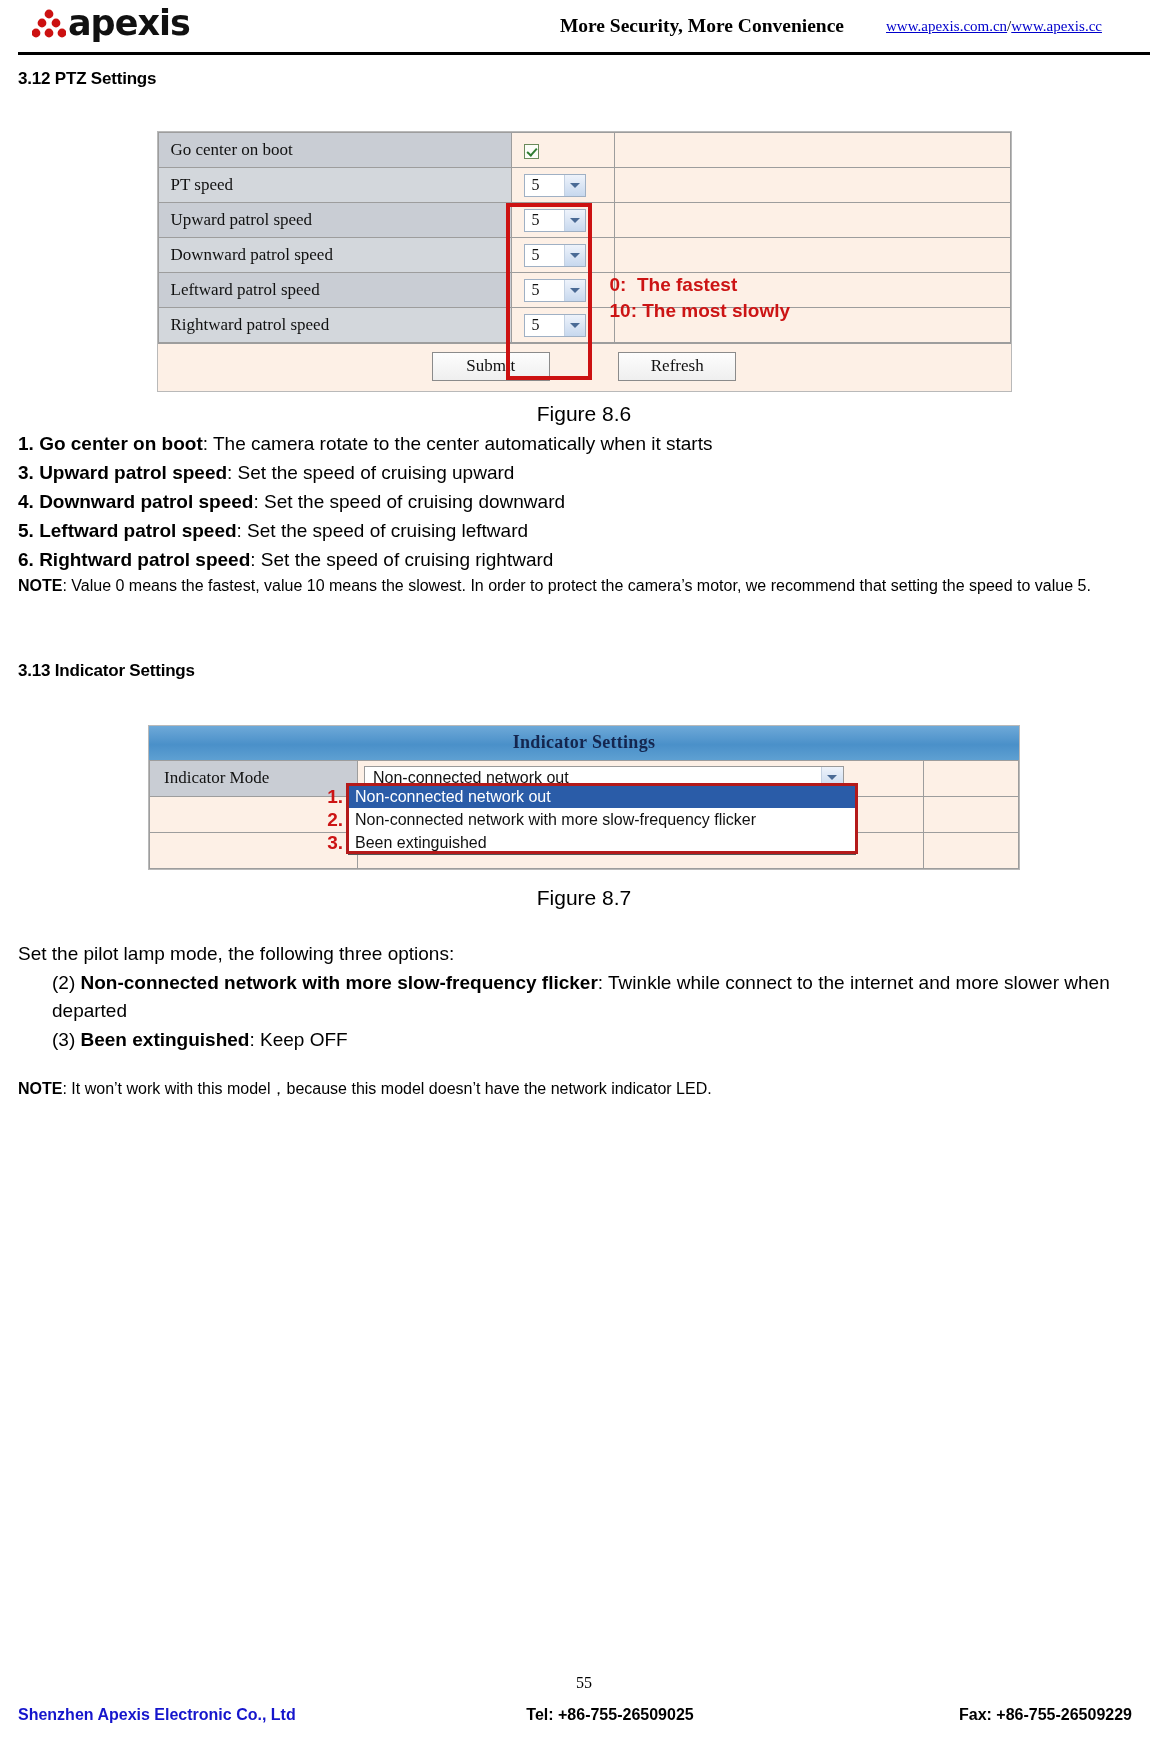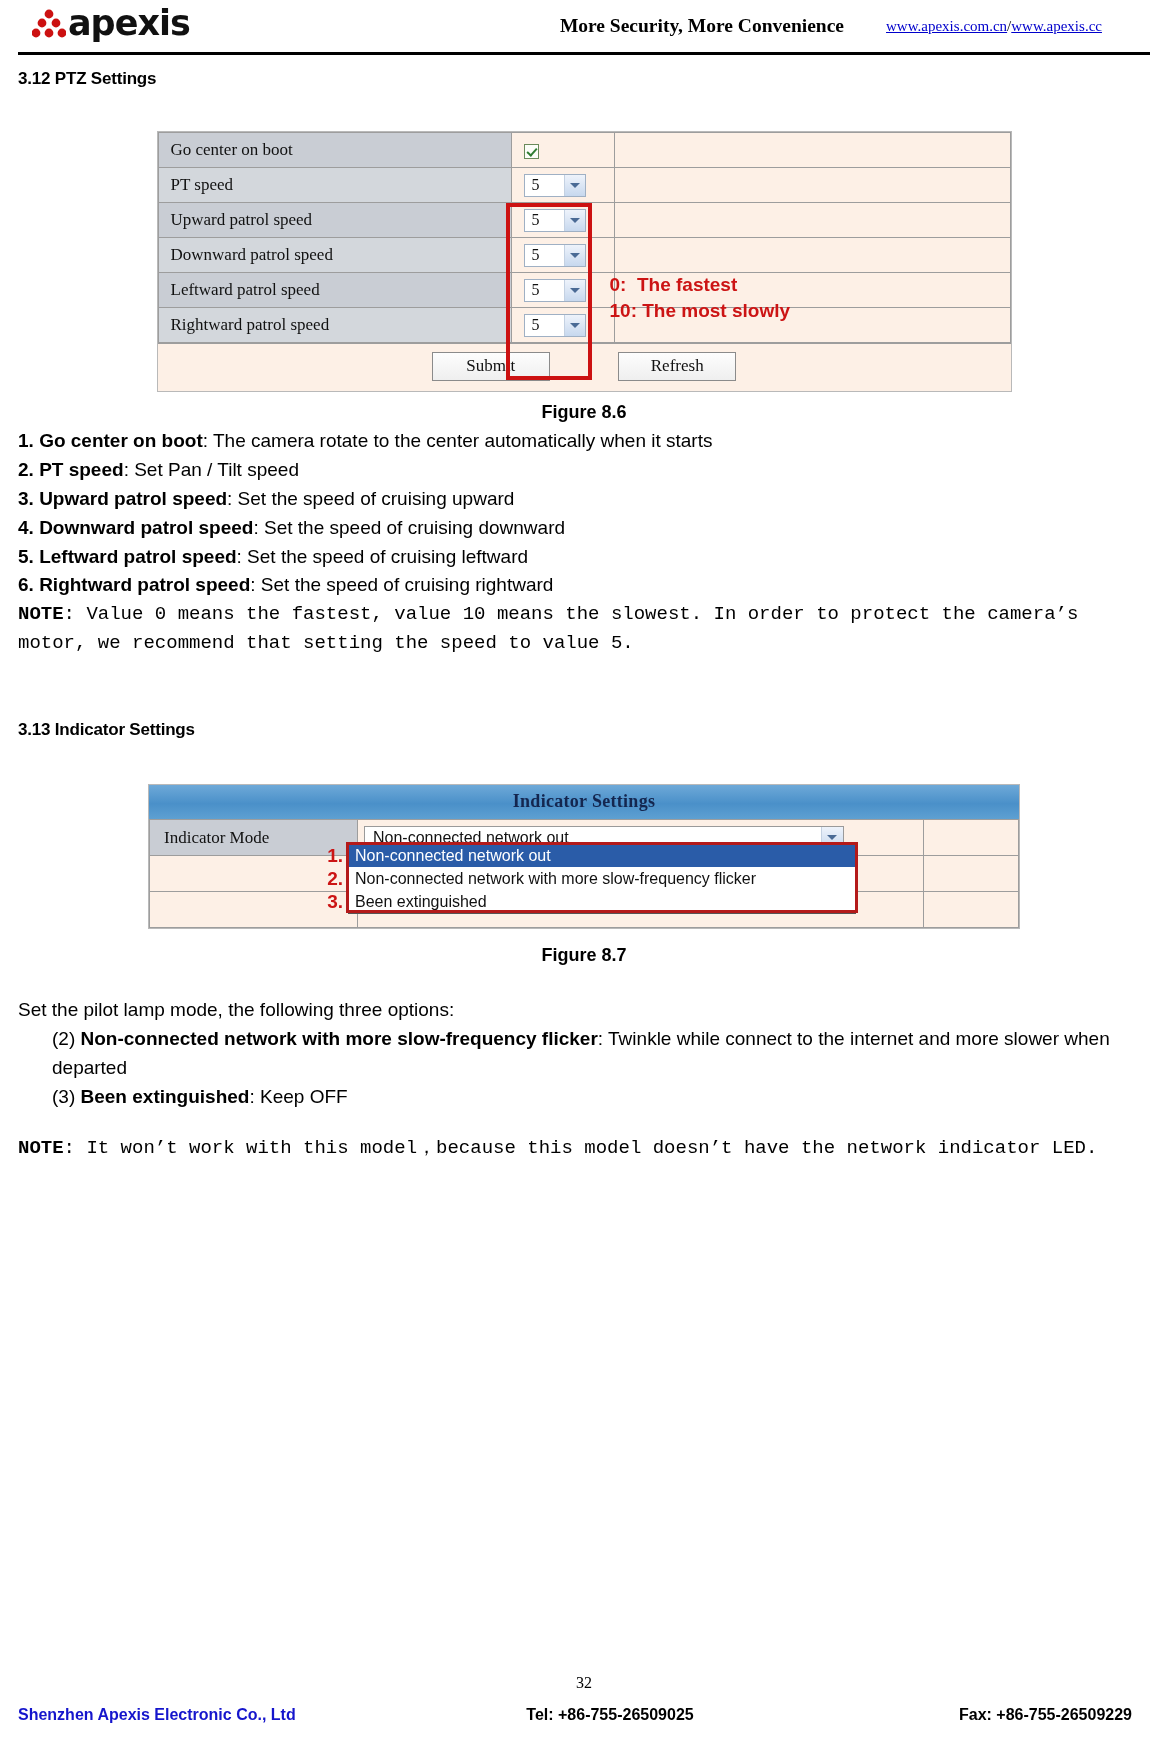--- a/index.html
+++ b/index.html
@@ -234,38 +234,37 @@
     background: linear-gradient(180deg, #fdfdfd 0%, #efefef 100%);
     font-family: "Liberation Serif", serif;
     font-size: 17px;
     color: #111;
     text-align: center;
   }
 
   .figcap {
     text-align: center;
     font-family: "Liberation Sans", sans-serif;
-    font-size: 18px;
+    font-size: 21px;
     margin: 10px 0 0 0;
-    font-weight: bold;
   }
 
   
   .body-list {
     margin: 4px 0 0 0;
     font-family: "Liberation Sans", sans-serif;
     font-size: 19px;
     line-height: 1.52;
   }
   .body-list p { margin: 0; }
   .body-list b { font-weight: bold; }
   p.note-para {
     margin: 0;
-    font-family: Liberation Mono, monospace;
-    font-size: 19px;
+    font-family: Liberation Sans, sans-serif;
+    font-size: 16px;
     line-height: 1.52;
   }
 
   
   .fig87-wrap {
     margin: 44px 0 0 0;
     display: flex;
     justify-content: center;
   }
   .ind-box {
@@ -495,21 +494,20 @@
       <div class="redbox-ptz"></div>
       <div class="speed-legend"><span>0:  The fastest</span>
 <span>10: The most slowly</span></div>
     </div>
   </div>
 
   <div class="figcap">Figure 8.6</div>
 
   <div class="body-list">
     <p><b><span>1.</span> <span>Go center on boot</span></b><span>: The camera rotate to the center automatically when it starts</span></p>
-    <p><b><span>2.</span> <span>PT speed</span></b><span>: Set Pan / Tilt speed</span></p>
     <p><b><span>3.</span> <span>Upward patrol speed</span></b><span>: Set the speed of cruising upward</span></p>
     <p><b><span>4.</span> <span>Downward patrol speed</span></b><span>: Set the speed of cruising downward</span></p>
     <p><b><span>5.</span> <span>Leftward patrol speed</span></b><span>: Set the speed of cruising leftward</span></p>
     <p><b><span>6.</span> <span>Rightward patrol speed</span></b><span>: Set the speed of cruising rightward</span></p>
     <p class="note-para"><b>NOTE</b><span>: Value 0 means the fastest, value 10 means the slowest. In order to protect the camera’s motor, we recommend that setting the speed to value 5.</span></p>
   </div>
 
   <h2 class="section" style="margin-top:62px;">3.13 Indicator Settings</h2>
 
   <div class="fig87-wrap">
@@ -562,20 +560,20 @@
 
   <div class="figcap" style="margin-top:16px;">Figure 8.7</div>
 
   <div class="body-list" style="margin-top:30px;">
     <p>Set the pilot lamp mode, the following three options:</p>
     <p style="padding-left:34px;"><span>(2)</span> <b>Non-connected network with more slow-frequency flicker</b><span>: Twinkle while connect to the internet and more slower when departed</span></p>
     <p style="padding-left:34px;"><span>(3)</span> <b>Been extinguished</b><span>: Keep OFF</span></p>
     <p class="note-para" style="margin-top:22px;"><b>NOTE</b><span>: It won’t work with this model，because this model doesn’t have the network indicator LED.</span></p>
   </div>
 
-  <div class="page-num">32</div>
+  <div class="page-num">55</div>
   <div class="footer">
     <div class="f-left">Shenzhen Apexis Electronic Co., Ltd</div>
     <div class="f-mid">Tel: +86-755-26509025</div>
     <div class="f-right">Fax: +86-755-26509229</div>
   </div>
 
 </div>
 
 </body></html>

